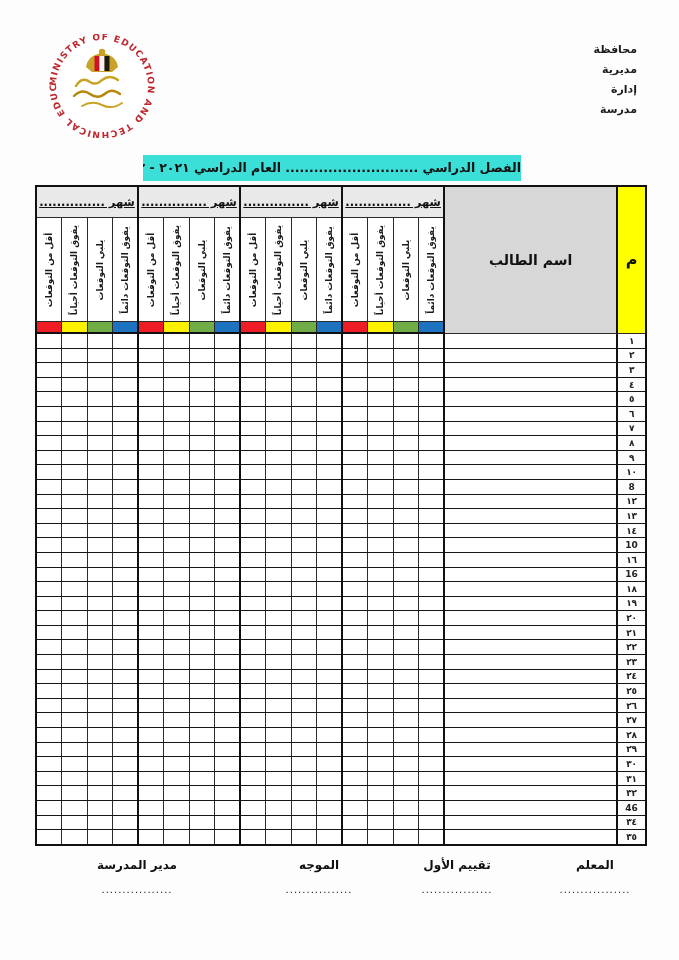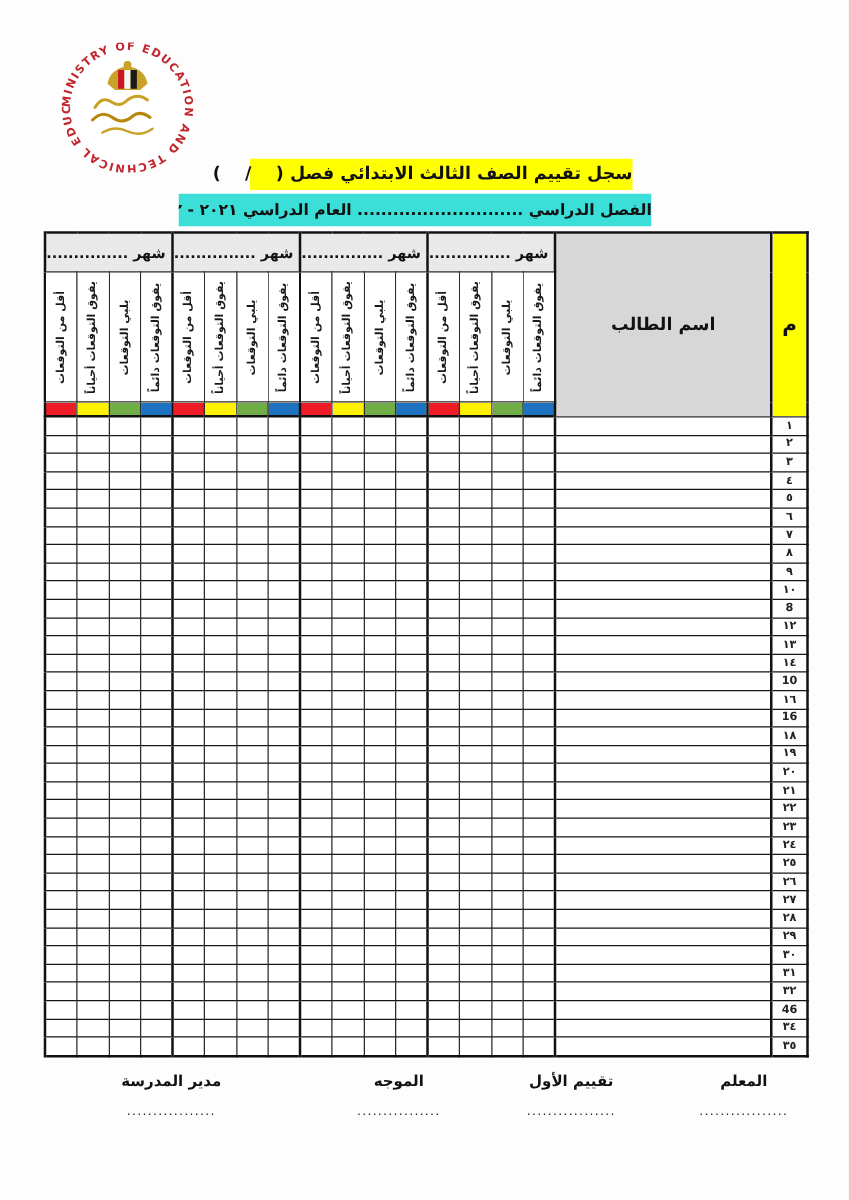--- a/index.html
+++ b/index.html
@@ -13,22 +13,22 @@
   
   .title1{position:absolute;left:200px;top:127px;width:306px;height:25px;background:#FFFF00;
           direction:rtl;text-align:center;font-size:14px;font-weight:bold;line-height:25px;white-space:nowrap;}
   .title2{position:absolute;left:143px;top:155px;width:378px;height:26px;background:#3BDFD8;
           direction:rtl;text-align:center;font-size:12.5px;font-weight:bold;line-height:26px;white-space:nowrap;overflow:hidden;}
   
   .tablewrap{position:absolute;left:35px;top:185px;}
   table{border-collapse:collapse;table-layout:fixed;width:610px;direction:rtl;}
   td{border:1px solid #2b2b2b;padding:0;overflow:hidden;}
   table{border:2.2px solid #111;}
-  .month-cell{height:30px;background:#E9E9E9;text-align:left;font-size:11.5px;font-weight:bold;
-              border-left:2.2px solid #111;}
+  .month-cell{height:30px;background:#E9E9E9;text-align:center;font-size:11.5px;font-weight:bold;
+              border-left:2.2px solid #111;text-decoration:underline;}
   .c-serial{background:#FFFF00;text-align:center;font-size:16px;font-weight:bold;border-left:2.2px solid #111;}
   .c-namehead{background:#D7D7D7;text-align:center;font-size:14px;font-weight:bold;border-left:2.2px solid #111;margin-top:34px;}
   .rot{height:103px;background:#fff;position:relative;}
   .rt{position:absolute;left:50%;top:50%;transform:translate(-50%,-50%) rotate(-90deg);
       white-space:nowrap;font-size:8.8px;font-weight:bold;direction:rtl;color:#1a1a1a;}
   .ge{border-left:2.2px solid #111;}
   .color-row td{height:10px;}
   .color-row td{border-bottom:2.2px solid #111;}
   .body-row td{height:13.6px;border-bottom:1.6px solid #161616;}
   .c-num{text-align:center;font-size:9px;font-weight:bold;border-left:2.2px solid #111;color:#222;}
@@ -37,20 +37,26 @@
   
   .sig{position:absolute;top:858px;transform:translateX(-50%);text-align:center;direction:rtl;}
   .sig .lbl{font-size:12px;font-weight:bold;white-space:nowrap;}
   .sig .dots{margin-top:12px;font-size:10px;letter-spacing:1px;color:#222;white-space:nowrap;}
 </style>
 </head>
 <body>
 
 <div class="sheet">
 
+  <div class="gov">
+    <div>محافظة</div>
+    <div>مديرية</div>
+    <div>إدارة</div>
+    <div>مدرسة</div>
+  </div>
 
   <div class="logo">
     <svg width="108" height="104" viewBox="0 0 108 104">
       <defs>
         <path id="ringPath" d="M 8,52 A 46,46 0 1 1 100,52 A 46,46 0 1 1 8,52"></path>
       </defs>
       <circle cx="54" cy="52" r="52" fill="#ffffff"></circle>
       <text fill="#C0272D" font-size="9" font-weight="bold" letter-spacing="1.2" font-family="DejaVu Sans, sans-serif">
         <textPath href="#ringPath">MINISTRY OF EDUCATION AND TECHNICAL EDUCATION</textPath>
       </text>
@@ -62,21 +68,20 @@
         <circle cx="0" cy="-9" r="3.2" fill="#C9A227"></circle>
       </g>
       <g transform="translate(54,60)" stroke-linecap="round" fill="none">
         <path d="M -26,-8 q 6,-10 14,-4 q 6,4 12,-2 q 8,-6 16,0" stroke="#C9A227" stroke-width="2.4"></path>
         <path d="M -28,2 q 8,-8 16,-2 q 8,6 16,-1 q 6,-5 14,1" stroke="#B8860B" stroke-width="2.4"></path>
         <path d="M -20,12 q 10,-6 20,-1 q 10,5 20,-2" stroke="#C9A227" stroke-width="2"></path>
       </g>
     </svg>
   </div>
 
-  <div class="title1">سجل تقييم الصف الثالث الابتدائي فصل (&nbsp;&nbsp;&nbsp;&nbsp;/&nbsp;&nbsp;&nbsp;&nbsp;)</div>
   <div class="title2">الفصل الدراسي ............................ العام الدراسي ٢٠٢١ - ٢٠٢٢م</div>
 
   <div class="tablewrap">
     <table>
       <colgroup>
         <col style="width:29px">
           <col style="width:173px">
         <col style="width:25.5px">
           <col style="width:25.5px">
           <col style="width:25.5px">

